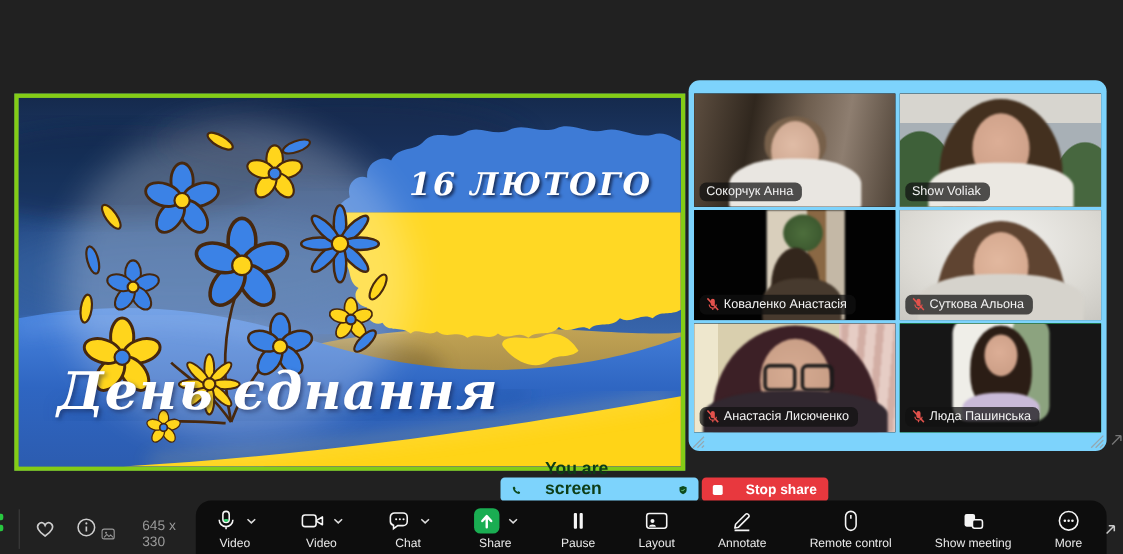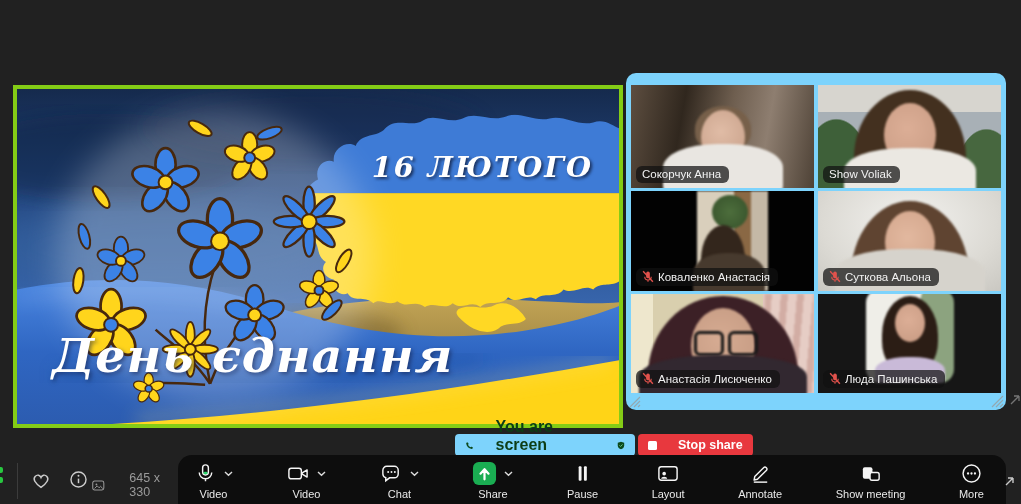--- a/index.html
+++ b/index.html
@@ -453,20 +453,29 @@
     <div class="tbtn">
       <div class="ticon">
         <svg width="23" height="23" viewBox="0 0 24 24">
           <path d="M6,15.2 L15.5,5.7 a1.6,1.6 0 0 1 2.3,0 l0.5,0.5 a1.6,1.6 0 0 1 0,2.3 L8.8,18 L5.3,18.8 Z" stroke="#f5f5f5" stroke-width="1.5" fill="none" stroke-linejoin="round"></path>
           <line x1="5" y1="21" x2="19" y2="21" stroke="#f5f5f5" stroke-width="1.5"></line>
         </svg>
       </div>
       <span>Annotate</span>
     </div>
 
+    <div class="tbtn">
+      <div class="ticon">
+        <svg width="23" height="23" viewBox="0 0 24 24">
+          <rect x="7" y="3" width="10" height="18" rx="5" stroke="#f5f5f5" stroke-width="1.5" fill="none"></rect>
+          <line x1="12" y1="6.5" x2="12" y2="10" stroke="#f5f5f5" stroke-width="1.5"></line>
+        </svg>
+      </div>
+      <span>Remote control</span>
+    </div>
 
     <div class="tbtn">
       <div class="ticon">
         <svg width="24" height="23" viewBox="0 0 24 24">
           <rect x="3.5" y="5.5" width="10" height="12" rx="2" fill="#f5f5f5"></rect>
           <rect x="11" y="11" width="9.5" height="8" rx="2" fill="#0d0d0d" stroke="#f5f5f5" stroke-width="1.5"></rect>
         </svg>
       </div>
       <span>Show meeting</span>
     </div>

